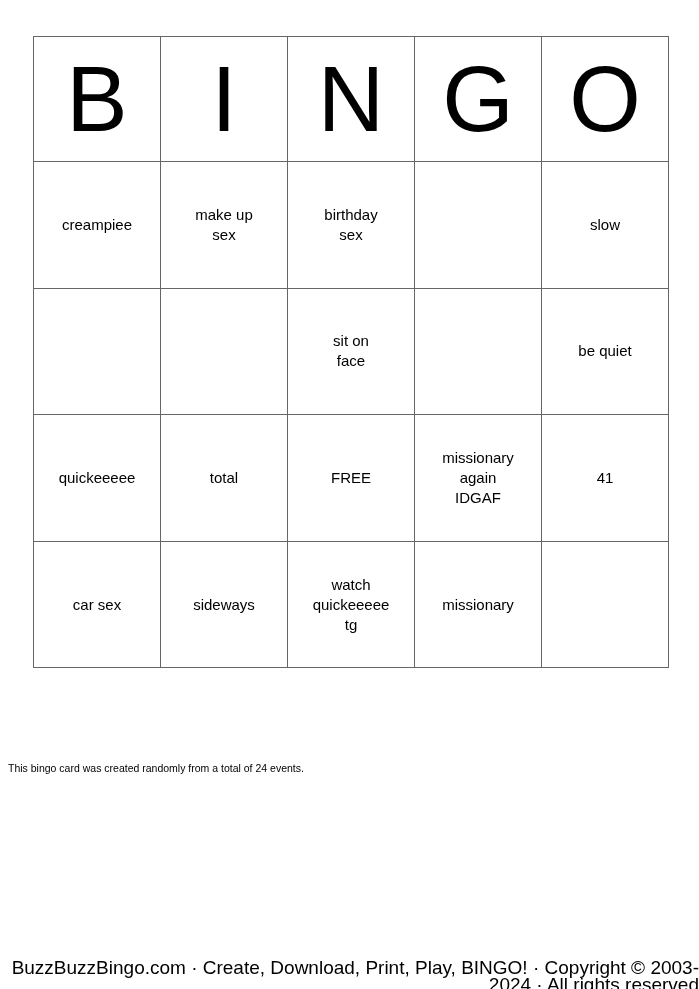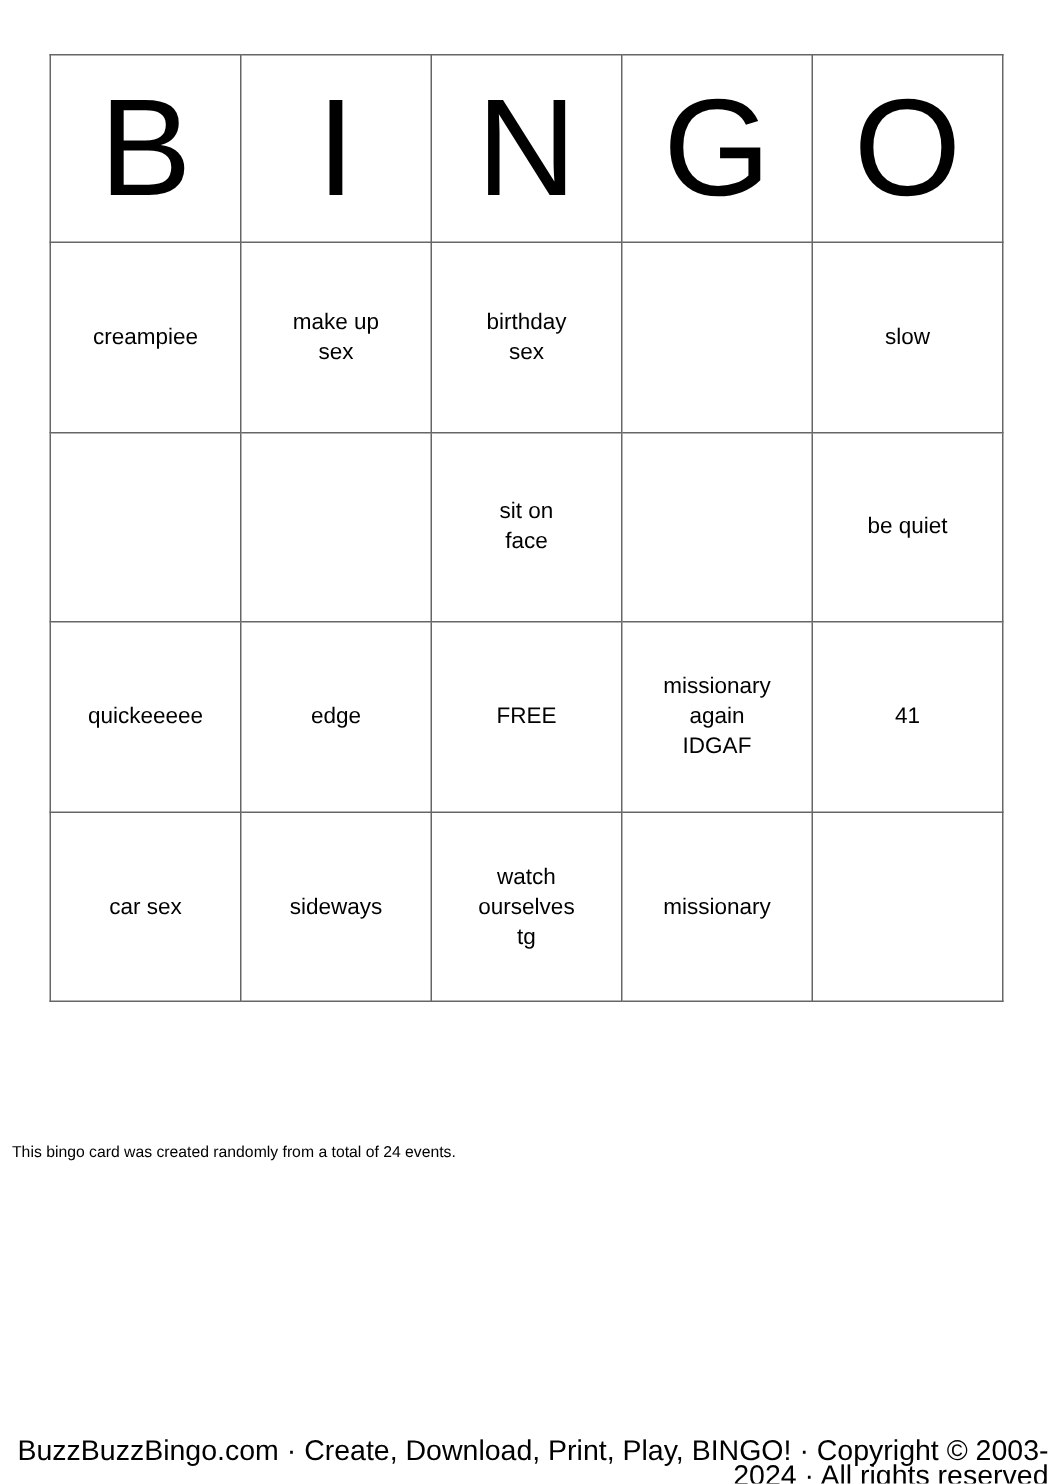--- a/index.html
+++ b/index.html
@@ -97,32 +97,32 @@
   <tr>
     <td></td>
     <td></td>
     <td>sit on
 face</td>
     <td></td>
     <td>be quiet</td>
   </tr>
   <tr>
     <td>quickeeeee</td>
-    <td>edge</td>
+    <td>total</td>
     <td>FREE</td>
     <td>missionary
 again
 IDGAF</td>
     <td>41</td>
   </tr>
   <tr>
     <td>car sex</td>
     <td>sideways</td>
     <td>watch
-ourselves
+quickeeeee
 tg</td>
     <td>missionary</td>
     <td></td>
   </tr>
 </tbody>
   </table>
 
 <div class="note">This bingo card was created randomly from a total of 24 events.</div>
 
 <div class="footer">BuzzBuzzBingo.com · Create, Download, Print, Play, BINGO! · Copyright © 2003-2024 · All rights reserved</div>

